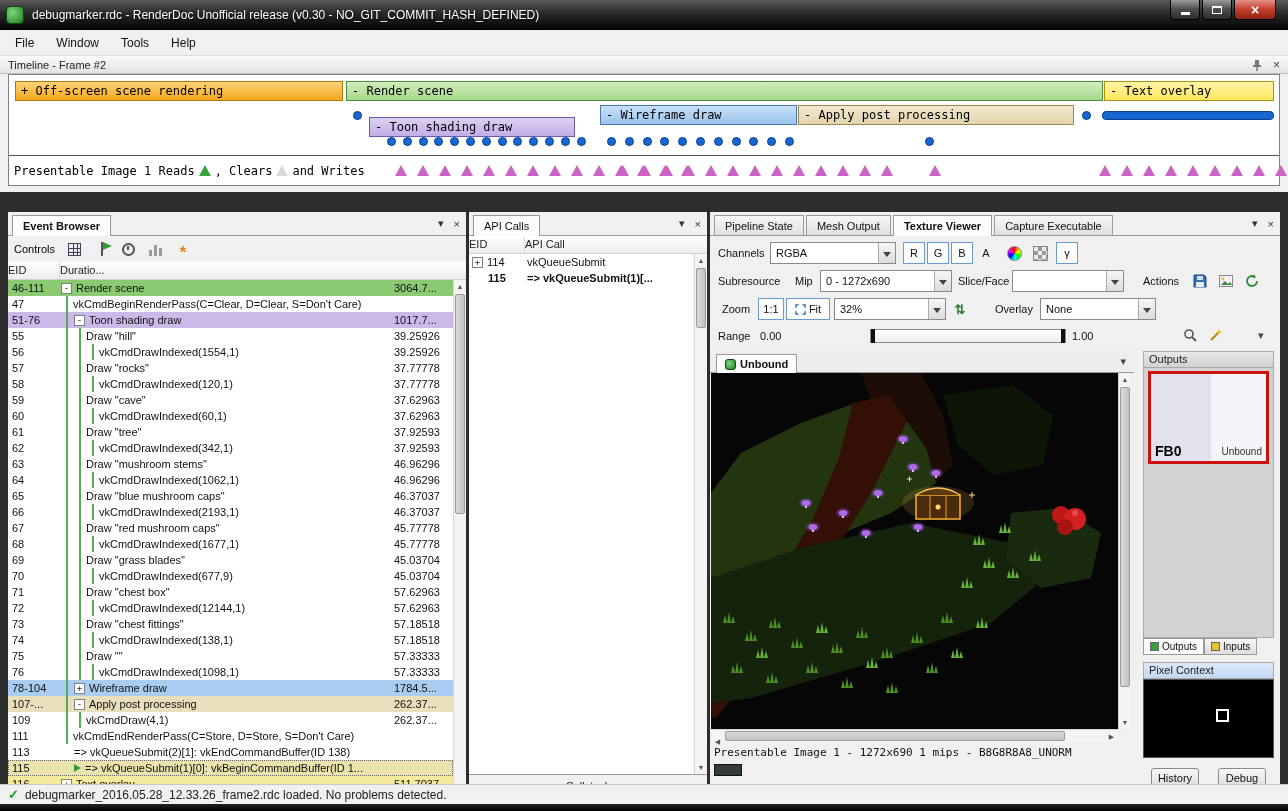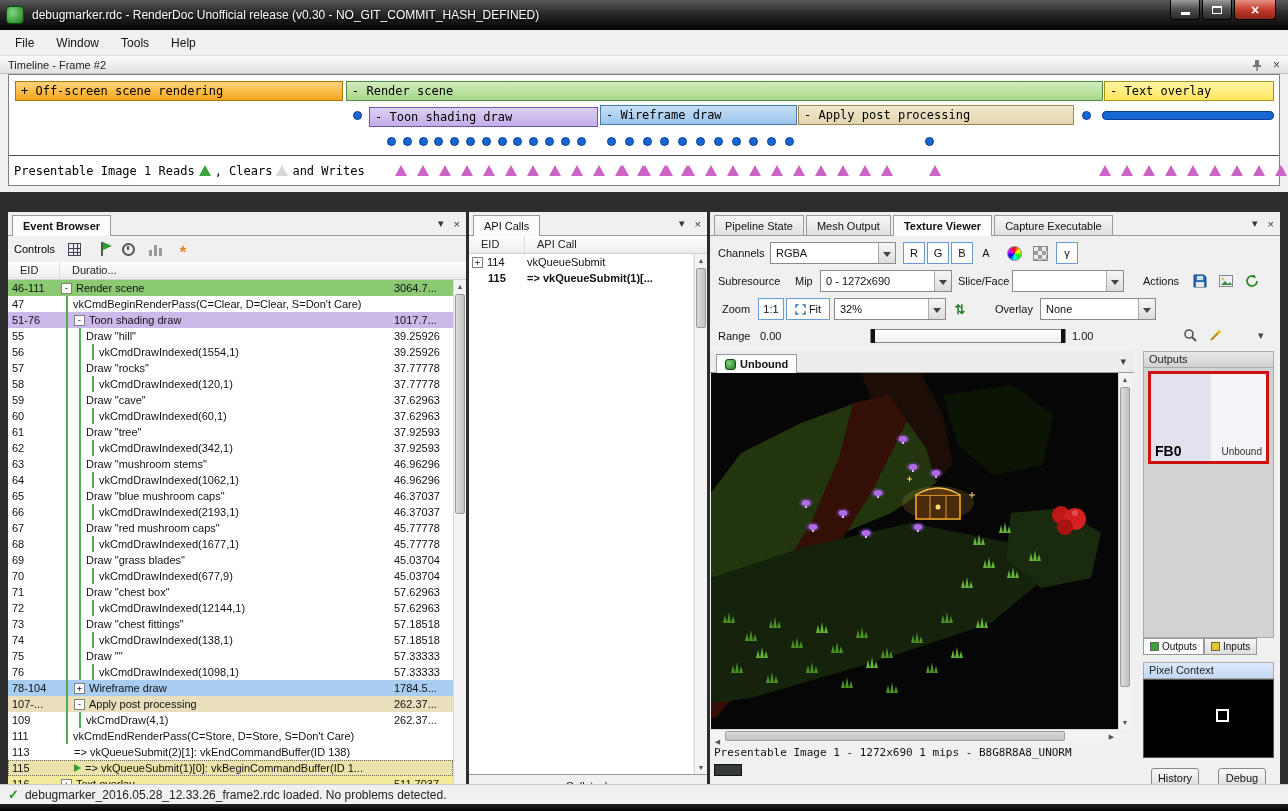--- a/index.html
+++ b/index.html
@@ -55,21 +55,21 @@
 .eb-toolbar .lbl{font-size:11px;margin-right:2px}
 .tbicon{width:18px;height:18px;display:flex;align-items:center;justify-content:center}
 .ic-grid{width:13px;height:13px;border:1px solid #445;background:linear-gradient(#444,#444) 4px 0/1px 100% no-repeat,linear-gradient(#444,#444) 8px 0/1px 100% no-repeat,linear-gradient(#444,#444) 0 4px/100% 1px no-repeat,linear-gradient(#444,#444) 0 8px/100% 1px no-repeat,#e8ecf8}
 .ic-flag{width:2px;height:14px;background:#555;position:relative;display:block}
 .ic-flag::after{content:"";position:absolute;left:2px;top:0;border-top:4px solid transparent;border-bottom:4px solid transparent;border-left:9px solid #2f9e2f}
 .ic-clock{width:13px;height:13px;border-radius:50%;border:2px solid #555;position:relative;display:block}
 .ic-clock::after{content:"";position:absolute;left:3px;top:1px;width:2px;height:4px;background:#555}
 .ic-chart{width:14px;height:13px;display:block;background:linear-gradient(#9a9a9a,#9a9a9a) 0px 100%/3px 6px no-repeat,linear-gradient(#9a9a9a,#9a9a9a) 5px 100%/3px 11px no-repeat,linear-gradient(#9a9a9a,#9a9a9a) 10px 100%/3px 8px no-repeat}
 .ic-star{font-size:17px;font-weight:bold;color:#e2811e;line-height:8px;margin-top:7px;font-style:normal}
 .grid-head{height:18px;background:linear-gradient(#fff,#ececec);border-bottom:1px solid #cfcfcf;display:flex;font-size:11px;color:#222}
-.grid-head span{padding:2px 12px;border-right:1px solid #ddd;white-space:nowrap;overflow:hidden}
+.grid-head span{padding:2px 0;border-right:1px solid #ddd;white-space:nowrap;overflow:hidden}
 .gh-eid{width:52px}.gh-name{flex:1}.gh-dur{width:62px;border-right:none!important}
 #ev-rows{position:absolute;left:0;top:68px;bottom:0;width:445px;background:#fff;overflow:hidden}
 .ev-row{display:flex;height:16px;font-size:11px;line-height:16px;color:#111;white-space:nowrap}
 .c-eid{width:52px;padding-left:4px;flex:none;overflow:hidden}
 .c-name{flex:1;display:flex;align-items:center;overflow:hidden}
 .c-dur{width:62px;flex:none;padding-left:3px;overflow:hidden}
 .guide{width:13px;flex:none;align-self:stretch;position:relative}
 .guide::before{content:"";position:absolute;left:6px;top:0;bottom:0;width:2px;background:#58a858}
 .exp{width:11px;height:11px;flex:none;border:1px solid #808080;background:#fff;font:9px/9px "DejaVu Sans Mono",monospace;text-align:center;color:#222;margin:0 4px 0 1px;display:inline-block}
 .jump{width:0;height:0;border-top:4px solid transparent;border-bottom:4px solid transparent;border-left:7px solid #2f9e2f;margin-right:4px;flex:none}
@@ -164,21 +164,21 @@
           <rect x="2" y="6" width="8" height="2" fill="#777"></rect>
           <line x1="6" y1="8" x2="6" y2="12" stroke="#777" stroke-width="1.5"></line>
         </svg>
       <span>×</span>
     </span>
   </div>
   <div id="tl-track">
     <div class="tl-bar bar-green" style="left:337px;top:6px;width:757px">- Render scene</div>
     <div class="tl-bar bar-orange" style="left:6px;top:6px;width:328px">+ Off-screen scene rendering</div>
     <div class="tl-bar bar-yellow" style="left:1095px;top:6px;width:170px">- Text overlay</div>
-    <div class="tl-bar bar-purple" style="left:360px;top:32px;width:229px">- Toon shading draw</div>
+    <div class="tl-bar bar-purple" style="left:360px;top:42px;width:206px">- Toon shading draw</div>
     <div class="tl-bar bar-ltblue" style="left:591px;top:30px;width:197px">- Wireframe draw</div>
     <div class="tl-bar bar-tan" style="left:789px;top:30px;width:276px">- Apply post processing</div>
     <div id="tl-legend">
       <span>Presentable Image 1 Reads</span><i class="tri tri-green"></i><span>, Clears</span><i class="tri tri-gray"></i><span>and Writes</span>
     <span class="tri-group" style="left: 382px;"><i class="tri tri-pink"></i><i class="tri tri-pink"></i><i class="tri tri-pink"></i><i class="tri tri-pink"></i><i class="tri tri-pink"></i><i class="tri tri-pink"></i><i class="tri tri-pink"></i><i class="tri tri-pink"></i><i class="tri tri-pink"></i><i class="tri tri-pink"></i><i class="tri tri-pink"></i><i class="tri tri-pink"></i><i class="tri tri-pink"></i><i class="tri tri-pink"></i></span><span class="tri-group" style="left: 604px;"><i class="tri tri-pink"></i><i class="tri tri-pink"></i><i class="tri tri-pink"></i><i class="tri tri-pink"></i><i class="tri tri-pink"></i><i class="tri tri-pink"></i><i class="tri tri-pink"></i><i class="tri tri-pink"></i><i class="tri tri-pink"></i><i class="tri tri-pink"></i><i class="tri tri-pink"></i><i class="tri tri-pink"></i><i class="tri tri-pink"></i></span><span class="tri-group" style="left: 916px;"><i class="tri tri-pink"></i></span><span class="tri-group" style="left: 1086px;"><i class="tri tri-pink"></i><i class="tri tri-pink"></i><i class="tri tri-pink"></i><i class="tri tri-pink"></i><i class="tri tri-pink"></i><i class="tri tri-pink"></i><i class="tri tri-pink"></i><i class="tri tri-pink"></i><i class="tri tri-pink"></i></span></div>
   <span class="tl-dot" style="left: 344px; top: 36px;"></span>
       <span class="tl-dot" style="left: 1073px; top: 36px;"></span>
       <span class="tl-dot" style="left: 378px; top: 62px;"></span>
       <span class="tl-dot" style="left: 393.8px; top: 62px;"></span>
       <span class="tl-dot" style="left: 409.6px; top: 62px;"></span>

